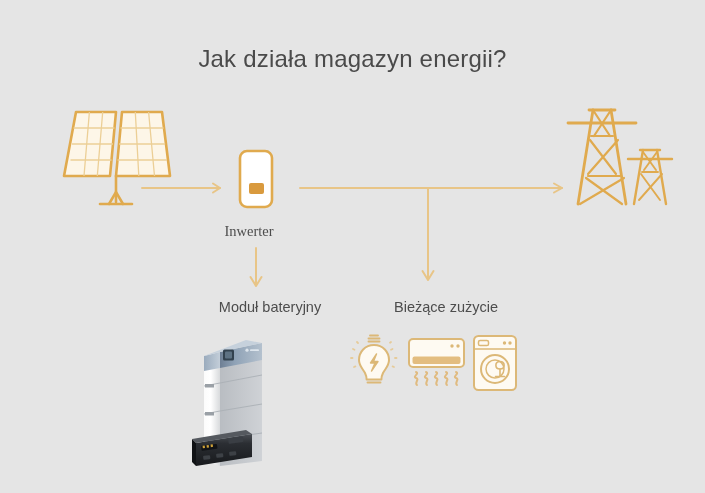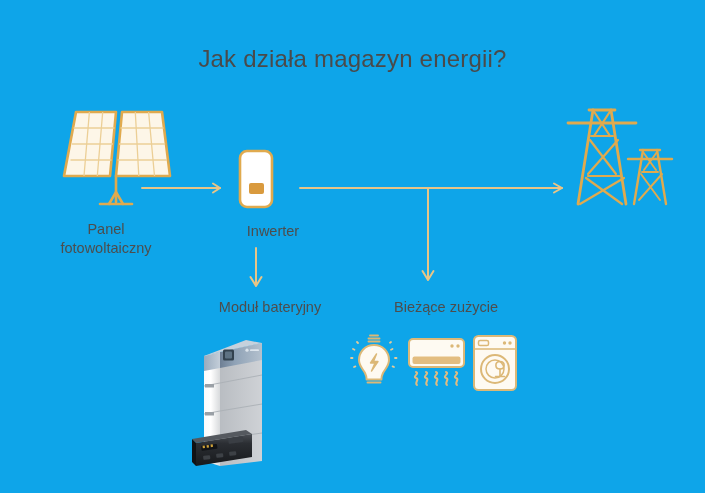--- a/index.html
+++ b/index.html
@@ -7,21 +7,21 @@
     padding: 0;
     background: #ffffff;
   }
   body {
     font-family: "Liberation Sans", sans-serif;
   }
   #stage {
     position: relative;
     width: 705px;
     height: 493px;
-    background: #0ea5e9;
+    background: #e5e5e5;
     overflow: hidden;
   }
   #title {
     position: absolute;
     left: 0;
     top: 45px;
     width: 705px;
     text-align: center;
     font-size: 24px;
     color: #4a4a4a;
@@ -30,21 +30,21 @@
   }
   .label {
     position: absolute;
     text-align: center;
     font-size: 14.5px;
     color: #4d4d4d;
     line-height: 19px;
     white-space: pre-line;
   }
   #label-panel   { left: 18px;  top: 220px; width: 176px; }
-  #label-inv     { left: 200px; top: 222px; width: 146px; }
+  #label-inv     { left: 176px; top: 222px; width: 146px; font-family: Liberation Serif, serif; }
   #label-grid    { left: 528px; top: 220px; width: 166px; }
   #label-bat     { left: 180px; top: 298px; width: 180px; }
   #label-use     { left: 360px; top: 298px; width: 172px; }
 
   .art { position: absolute; }
   #art-panel  { left: 42px;  top: 100px; }
   #art-inv    { left: 228px; top: 148px; }
   #art-grid   { left: 548px; top: 96px; }
   #art-flow   { left: 0;     top: 90px; }
   #art-bat    { left: 190px; top: 330px; }
@@ -75,22 +75,20 @@
       </g>
       <g stroke="#e0aa4e" stroke-width="2.6" stroke-linecap="round">
 
         <path d="M74 76 L74 102"></path>
         <path d="M58 104 L90 104"></path>
         <path d="M67 104 L74 92 L81 104" fill="none"></path>
       </g>
     </svg>
   </div>
 
-  <div class="label" id="label-panel">Panel
-fotowoltaiczny</div>
 
   <div class="art" id="art-inv">
     <svg width="56" height="64" viewBox="0 0 56 64" fill="none">
       <rect x="12" y="3" width="32" height="56" rx="7" ry="7" fill="#ffffff" stroke="#e0aa4e" stroke-width="2.6"></rect>
       <rect x="21" y="35" width="15" height="11" rx="2" ry="2" fill="#d99a3e"></rect>
     </svg>
   </div>
 
   <div class="label" id="label-inv">Inwerter</div>
 

